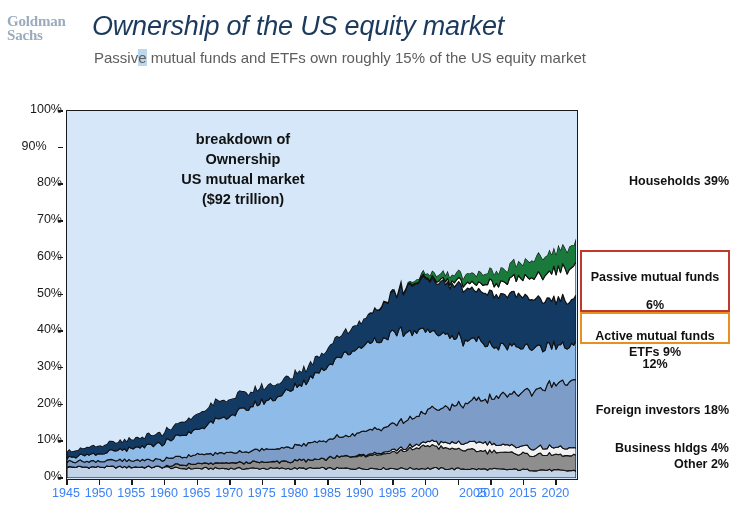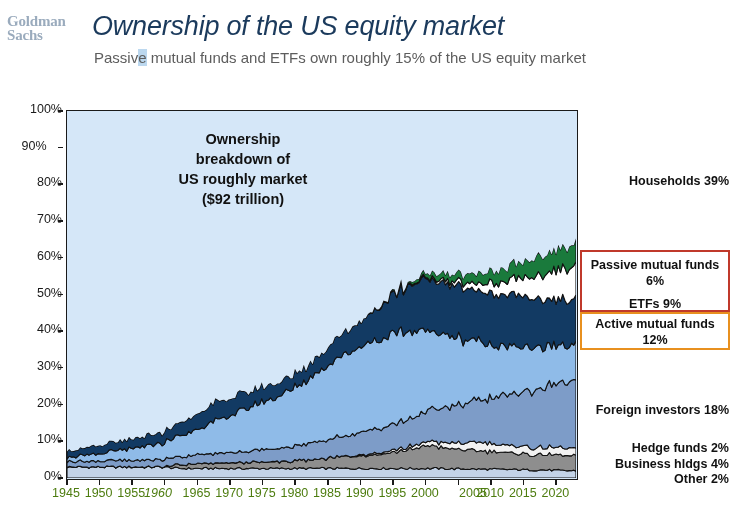--- a/index.html
+++ b/index.html
@@ -44,42 +44,42 @@
     position:absolute;right:0;width:56px;text-align:right;
     font-size:12.5px;color:#1a1a1a;
   }
   .ytick-wrap{position:absolute;left:0px;top:110px;width:62px;height:370px;}
   .ytick-mark{position:absolute;left:58px;width:5px;height:1.5px;background:#1a1a1a;}
 
   .xtick-wrap{position:absolute;left:66px;top:480px;width:512px;height:24px;}
   .xtick-mark{position:absolute;top:0;width:1.5px;height:5px;background:#1a1a1a;}
   .xtick-lbl{
     position:absolute;top:6px;width:40px;margin-left:-20px;text-align:center;
-    font-size:12.5px;color:#4d7c0f;
+    font-size:12.5px;color:#3b82f6;
   }
 
   
   .chart-note{
     position:absolute;left:148px;top:129px;width:190px;
     text-align:center;font-size:14.5px;line-height:20px;
     font-weight:700;color:#111111;
   }
   .chart-note span{display:block;}
 
   
   .rlabel{
     position:absolute;text-align:right;font-weight:700;
     font-size:12.5px;line-height:15.5px;color:#111111;
   }
   .callout{
     position:absolute;box-sizing:border-box;background:#ffffff;
     text-align:center;font-weight:700;font-size:12.5px;line-height:15.5px;
     color:#111111;
   }
-  .callout .pad{display:block;}
+  .callout .pad{display:block;margin-top:12px;}
 </style>
 </head>
 <body>
 
 <div id="root">
 
   <div class="gs-logo">
     <div>Goldman</div>
     <div>Sachs</div>
   </div>
@@ -127,21 +127,21 @@
   </div>
 
   <div class="xtick-wrap">
       <div class="xtick-mark" style="left: 0px;"></div>
       <div class="xtick-lbl" style="left: 0px;">1945</div>
       <div class="xtick-mark" style="left: 32.6282px;"></div>
       <div class="xtick-lbl" style="left: 32.6282px;">1950</div>
       <div class="xtick-mark" style="left: 65.2564px;"></div>
       <div class="xtick-lbl" style="left: 65.2564px;">1955</div>
       <div class="xtick-mark" style="left: 97.8846px;"></div>
-      <div class="xtick-lbl" style="left: 92px; font-style: italic;">1960</div>
+      <div class="xtick-lbl" style="left: 98px;">1960</div>
       <div class="xtick-mark" style="left: 130.513px;"></div>
       <div class="xtick-lbl" style="left: 130.513px;">1965</div>
       <div class="xtick-mark" style="left: 163.141px;"></div>
       <div class="xtick-lbl" style="left: 163.141px;">1970</div>
       <div class="xtick-mark" style="left: 195.769px;"></div>
       <div class="xtick-lbl" style="left: 195.769px;">1975</div>
       <div class="xtick-mark" style="left: 228.397px;"></div>
       <div class="xtick-lbl" style="left: 228.397px;">1980</div>
       <div class="xtick-mark" style="left: 261.026px;"></div>
       <div class="xtick-lbl" style="left: 261.026px;">1985</div>
@@ -155,42 +155,41 @@
       <div class="xtick-lbl" style="left: 407px;">2005</div>
       <div class="xtick-mark" style="left: 424.167px;"></div>
       <div class="xtick-lbl" style="left: 424.167px;">2010</div>
       <div class="xtick-mark" style="left: 456.795px;"></div>
       <div class="xtick-lbl" style="left: 456.795px;">2015</div>
       <div class="xtick-mark" style="left: 489.423px;"></div>
       <div class="xtick-lbl" style="left: 489.423px;">2020</div>
     </div>
 
   <div class="chart-note">
+    <span>breakdown  of</span>
     <span>Ownership</span>
-    <span>breakdown  of</span>
-    <span>US roughly market</span>
+    <span>US mutual market</span>
     <span>($92 trillion)</span>
   </div>
 
   <div class="rlabel" style="left:583px;top:174px;width:146px;">Households 39%</div>
 
   <div class="callout" id="passiveBox" style="left: 580px; top: 250px; width: 150px; height: 62px; padding-top: 6px; border: 2.5px solid rgb(192, 57, 43);">
     <span class="pad">Passive mutual funds</span>
     <span class="pad">6%</span>
     <span class="pad" style="height:8px;"></span>
     <span class="pad">ETFs 9%</span>
   </div>
 
-  <div class="callout" id="activeBox" style="left: 580px; top: 312px; width: 150px; height: 38px; padding-top: 3px; border: 2.5px solid rgb(232, 144, 31);">
+  <div class="callout" id="activeBox" style="left: 580px; top: 312px; width: 150px; height: 32px; padding-top: 3px; border: 2.5px solid rgb(232, 144, 31);">
     <span class="pad">Active mutual funds</span>
     <span class="pad">12%</span>
   </div>
 
 
   <div class="rlabel" style="left:583px;top:403px;width:146px;">Foreign investors 18%</div>
 
   <div class="rlabel" style="left:583px;top:441px;width:146px;">
-    <span style="display:block;">Hedge funds 2%</span>
     <span style="display:block;">Business hldgs 4%</span>
     <span style="display:block;">Other 2%</span>
   </div>
 
 </div>
 
 </body></html>

